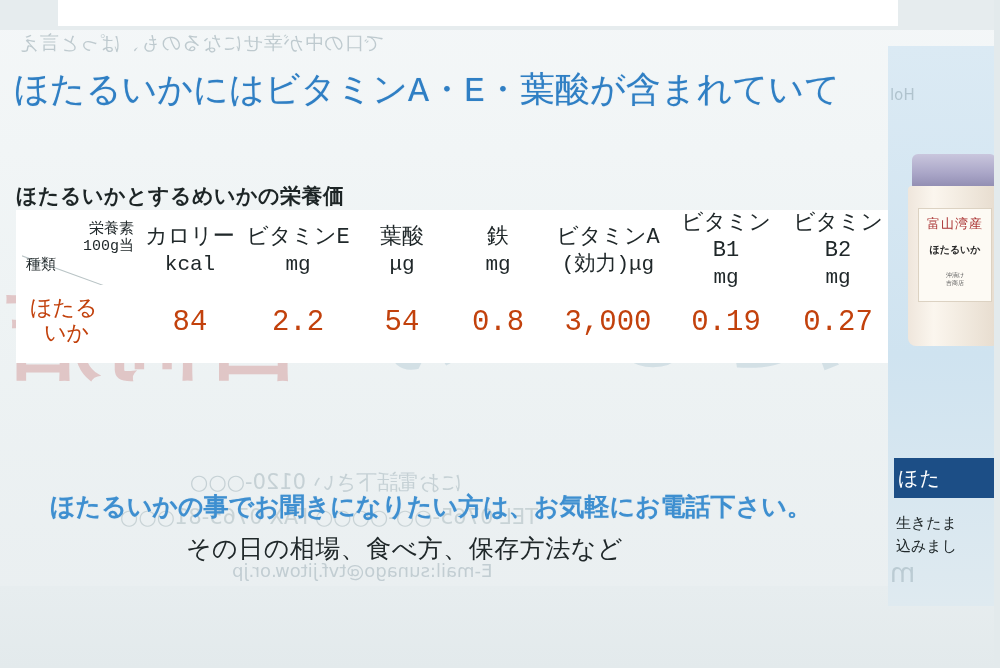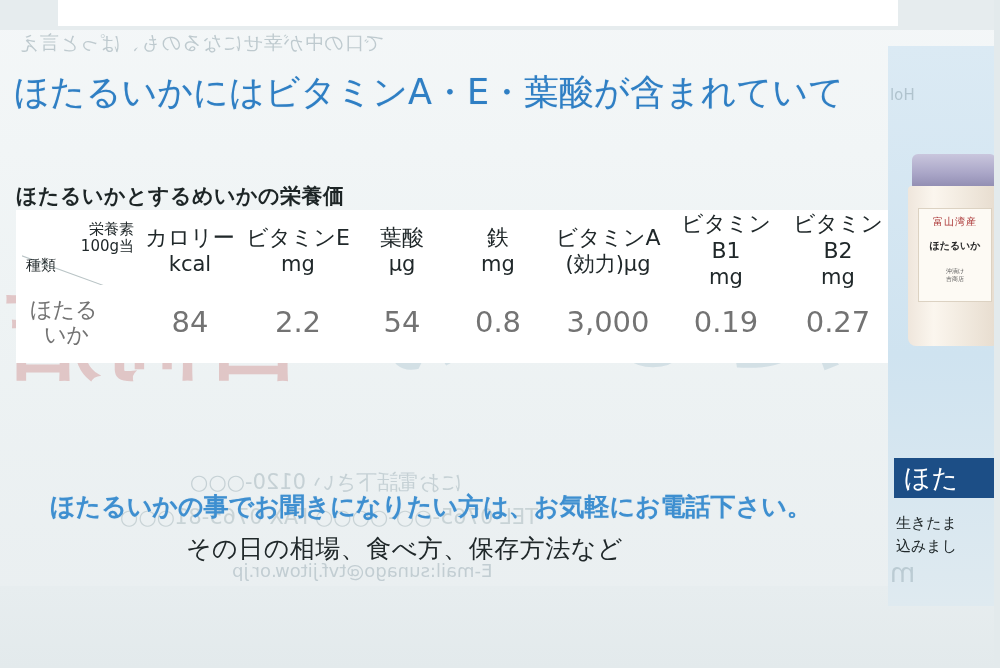--- a/index.html
+++ b/index.html
@@ -75,20 +75,21 @@
     letter-spacing: 6px;
     pointer-events: none;
     user-select: none;
   }
 
   
   #content {
     position: absolute;
     left: 0; top: 0; width: 880px; height: 592px;
     z-index: 5;
+    font-family: Liberation Mono, monospace;
   }
 
   #headline {
     position: absolute;
     left: 14px; top: 70px;
     width: 860px;
     color: #2f7fc4;
     font-size: 35px;
     line-height: 44px;
     font-weight: 500;
@@ -166,21 +167,21 @@
     height: 1px;
     background: #b9c4c6;
     transform: rotate(20deg);
     transform-origin: left center;
   }
   .unit { display: block; font-size: 21px; }
 
   #nutrition-table tr.data-row td {
     height: 62px;
     font-size: 29px;
-    color: #737373;
+    color: #c2410c;
   }
   #nutrition-table tr.data-row td.rowlabel {
     font-size: 22px;
     line-height: 25px;
     text-align: left;
     padding-left: 14px;
   }
   .lab-hotaru { color: #e8a0ae; }
   .lab-surume { color: #9fd5c6; }
   .rowlabel .l2 { display: block; padding-left: 14px; }
@@ -233,21 +234,21 @@
   }
   #jar-label {
     position: absolute;
     left: 12px; top: 54px; width: 72px; height: 92px;
     background: #fdfaf4;
     border: 1px solid #dcd2c2;
   }
   #jar-label .jl-top {
     margin-top: 6px;
     text-align: center;
-    font-size: 10px;
+    font-size: 13px;
     color: #a33;
     letter-spacing: 1px;
   }
   #jar-label .jl-mid {
     margin-top: 10px;
     text-align: center;
     font-size: 10px;
     color: #2a2a2a;
     font-weight: bold;
   }
@@ -257,23 +258,23 @@
     font-size: 6px;
     color: #555;
     line-height: 8px;
   }
   #right-badge {
     position: absolute;
     left: 6px; top: 412px;
     width: 104px; height: 40px;
     background: #1c4e86;
     color: #ffffff;
-    font-size: 26px;
+    font-size: 20px;
     line-height: 40px;
-    padding-left: 10px;
+    padding-left: 4px;
     box-sizing: border-box;
     letter-spacing: 1px;
     overflow: hidden;
     white-space: nowrap;
   }
   #right-caption {
     position: absolute;
     left: 8px; top: 466px;
     width: 110px;
     font-size: 15px;

